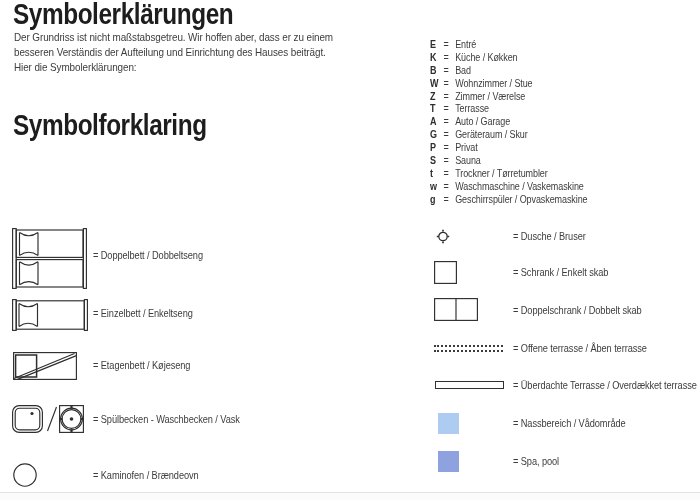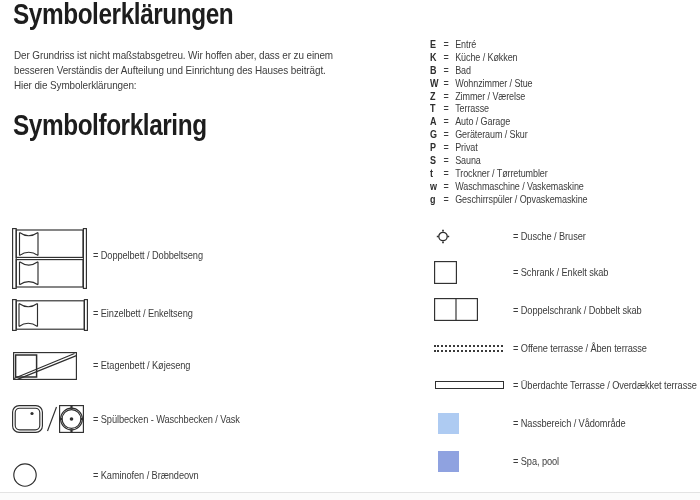--- a/index.html
+++ b/index.html
@@ -80,21 +80,21 @@
     left:0;right:0;top:493px;height:7px;
     background:#fbfbfb;
   }
 </style>
 </head>
 <body>
 
 <div class="page">
 
   <h1 class="abs title" style="left:13px;top:-2px;">Symbolerklärungen</h1>
-  <div class="abs para" style="left:14px;top:48px;">
+  <div class="abs para" style="left:14px;top:30px;">
     <div>Der Grundriss ist nicht maßstabsgetreu. Wir hoffen aber, dass er zu einem</div>
     <div>besseren Verständis der Aufteilung und Einrichtung des Hauses beiträgt.</div>
     <div>Hier die Symbolerklärungen:</div>
   </div>
 
   <h1 class="abs title" style="left:13px;top:109px;">Symbolforklaring</h1>
 
   <div class="abs" style="left:12px;top:228px;">
     <svg width="75" height="61" viewBox="0 0 75 61">
       <rect class="stroke" x="0.6" y="0.6" width="3.6" height="59.8"></rect>

